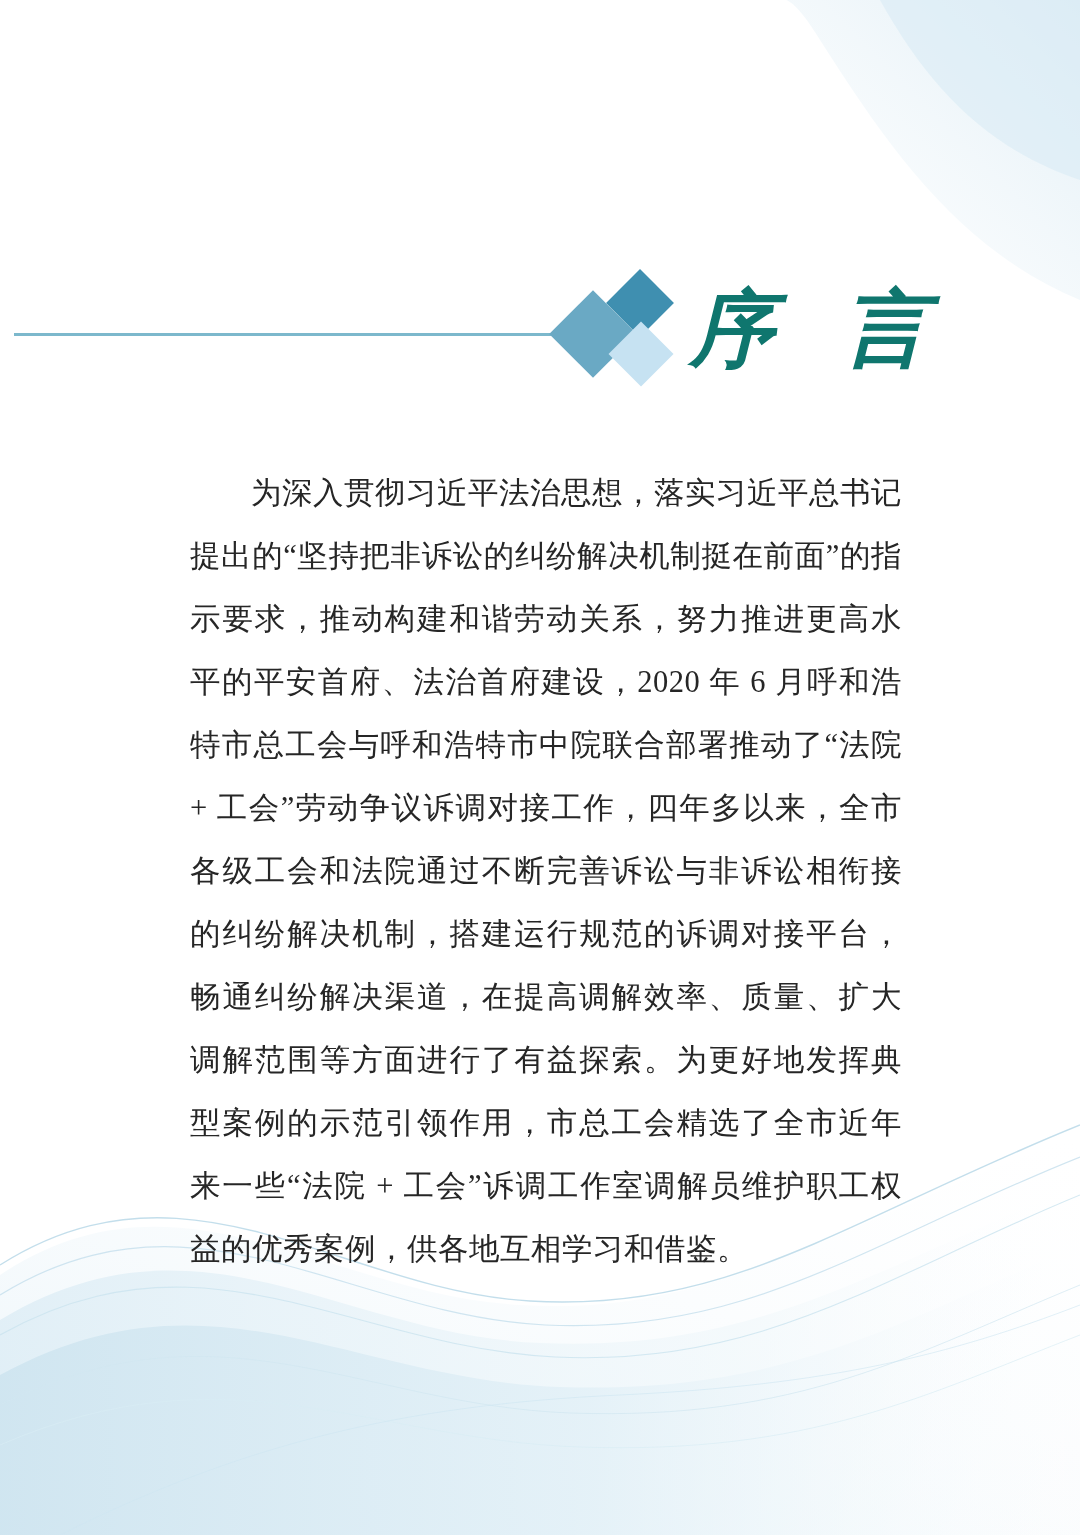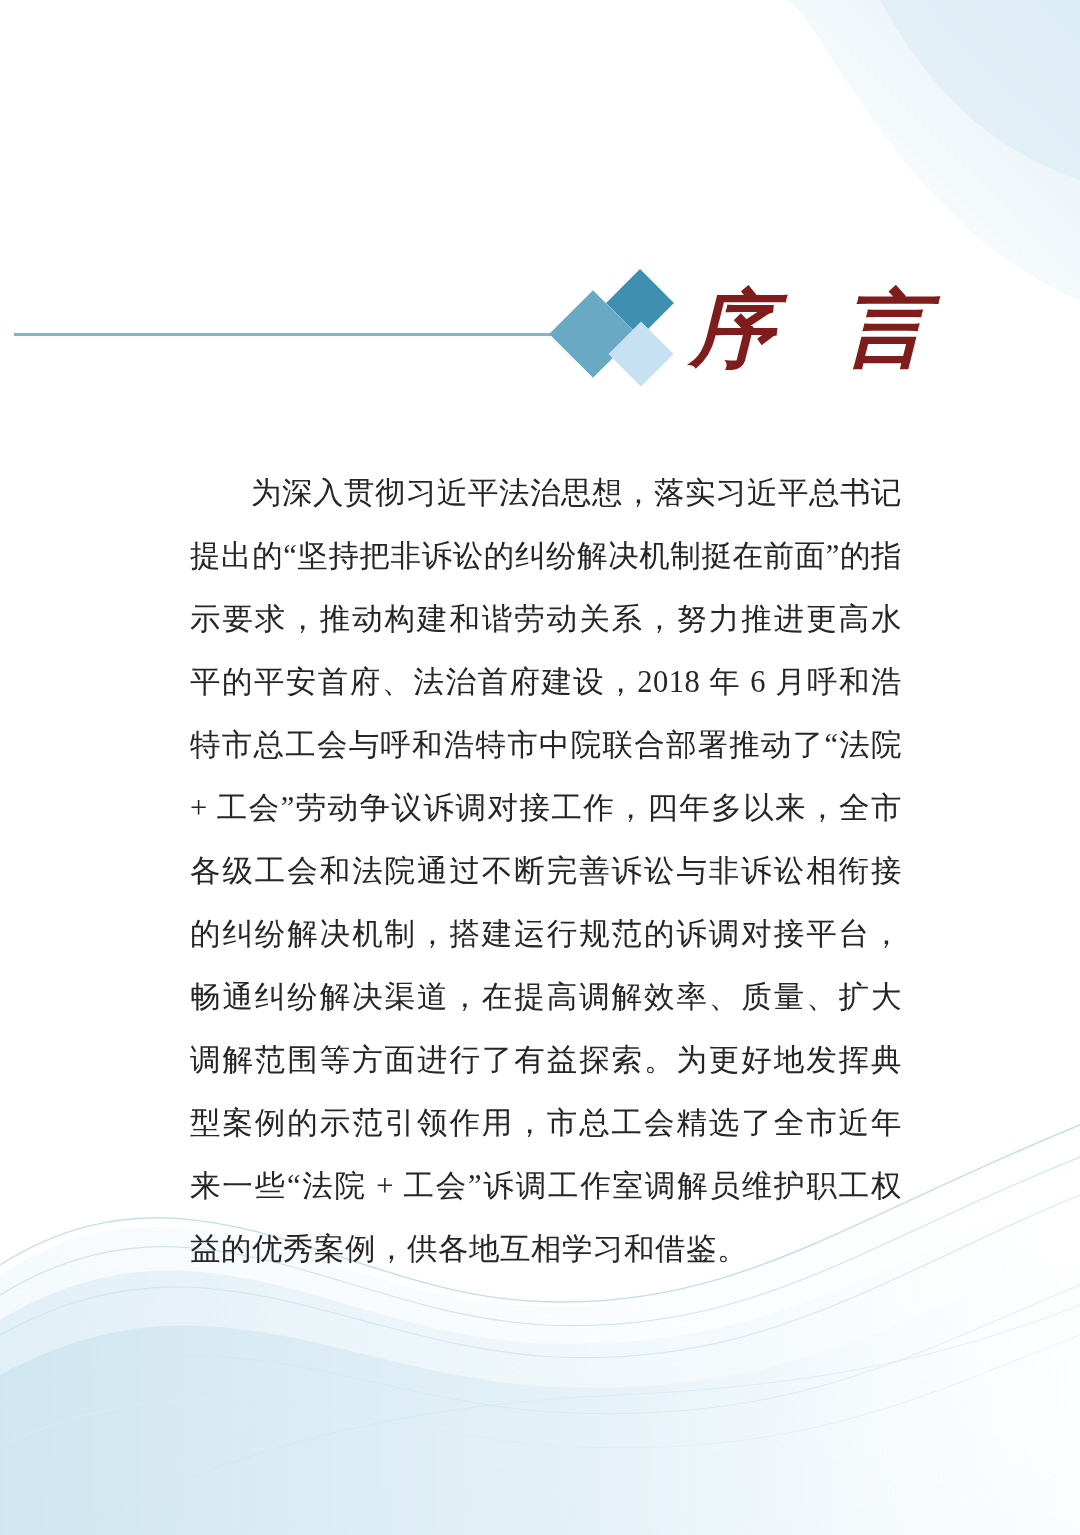--- a/index.html
+++ b/index.html
@@ -79,21 +79,21 @@
   .dia-3 { left: 58px; top: 56px; width: 46px; height: 46px; background: #c6e2f2; }
 
   .header-title {
     position: absolute;
     left: 690px;
     top: 18px;
     font-family: "Liberation Serif", "DejaVu Serif", serif;
     font-size: 84px;
     font-style: italic;
     font-weight: bold;
-    color: #7f1d1d;
+    color: #0f766e;
     letter-spacing: 24px;
     white-space: nowrap;
   }
 
   
   .preface-body {
     position: absolute;
     left: 190px;
     top: 462px;
     width: 712px;
@@ -156,13 +156,13 @@
 <div class="header">
   <div class="header-rule"></div>
   <div class="diamonds">
     <span class="dia dia-1"></span>
     <span class="dia dia-2"></span>
     <span class="dia dia-3"></span>
   </div>
   <div class="header-title">序 言</div>
 </div>
 
-<div class="preface-body">为深入贯彻习近平法治思想，落实习近平总书记提出的“坚持把非诉讼的纠纷解决机制挺在前面”的指示要求，推动构建和谐劳动关系，努力推进更高水平的平安首府、法治首府建设，2018 年 6 月呼和浩特市总工会与呼和浩特市中院联合部署推动了“法院 + 工会”劳动争议诉调对接工作，四年多以来，全市各级工会和法院通过不断完善诉讼与非诉讼相衔接的纠纷解决机制，搭建运行规范的诉调对接平台，畅通纠纷解决渠道，在提高调解效率、质量、扩大调解范围等方面进行了有益探索。为更好地发挥典型案例的示范引领作用，市总工会精选了全市近年来一些“法院 + 工会”诉调工作室调解员维护职工权益的优秀案例，供各地互相学习和借鉴。</div>
+<div class="preface-body">为深入贯彻习近平法治思想，落实习近平总书记提出的“坚持把非诉讼的纠纷解决机制挺在前面”的指示要求，推动构建和谐劳动关系，努力推进更高水平的平安首府、法治首府建设，2020 年 6 月呼和浩特市总工会与呼和浩特市中院联合部署推动了“法院 + 工会”劳动争议诉调对接工作，四年多以来，全市各级工会和法院通过不断完善诉讼与非诉讼相衔接的纠纷解决机制，搭建运行规范的诉调对接平台，畅通纠纷解决渠道，在提高调解效率、质量、扩大调解范围等方面进行了有益探索。为更好地发挥典型案例的示范引领作用，市总工会精选了全市近年来一些“法院 + 工会”诉调工作室调解员维护职工权益的优秀案例，供各地互相学习和借鉴。</div>
 
 </body></html>

